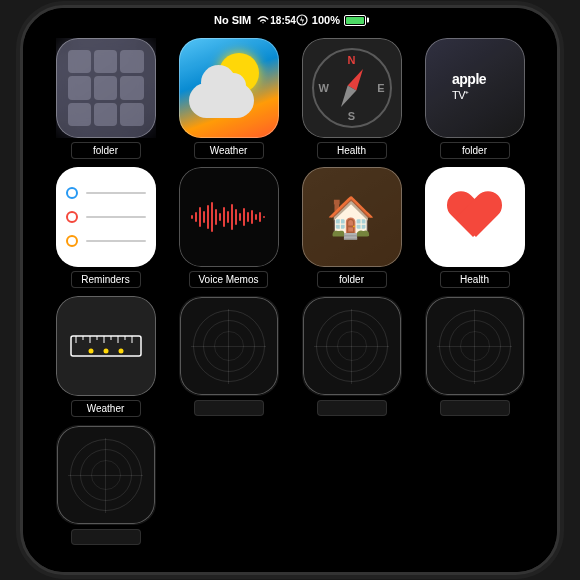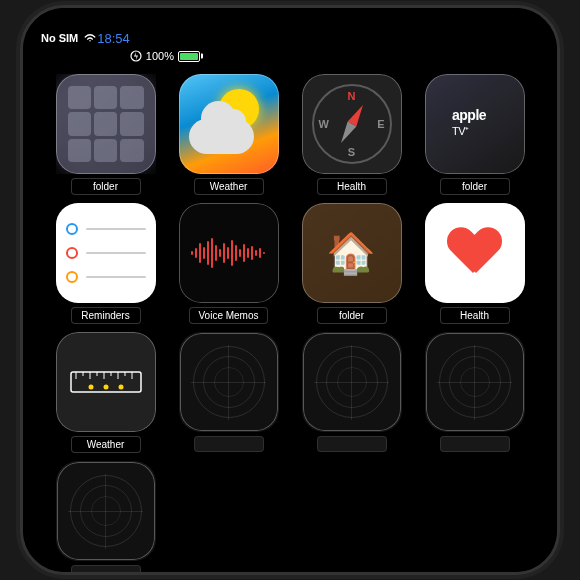--- a/index.html
+++ b/index.html
@@ -54,50 +54,49 @@
       background: #000;
       border-radius: 42px;
       overflow: hidden;
       display: flex;
       flex-direction: column;
     }
 
     
     .status-bar {
       display: flex;
-      justify-content: flex-start;
+      justify-content: center;
       align-items: center;
       padding: 6px 18px 4px;
       background: #000;
       flex-shrink: 0;
     }
 
     .status-left {
       display: flex;
       align-items: center;
       gap: 5px;
       font-size: 11px;
       color: #fff;
       font-weight: 600;
     }
 
     .status-center {
-      font-size: 13px;
-      color: #3b82f6;
-      font-weight: 400;
+      font-size: 10px;
+      color: #ffffff;
+      font-weight: 700;
     }
 
     .status-right {
       display: flex;
       align-items: center;
       gap: 4px;
       font-size: 11px;
       color: #fff;
-      font-weight: 400;
-      margin-top: 36px;
+      font-weight: 700;
     }
 
     
     .battery {
       display: flex;
       align-items: center;
       gap: 2px;
     }
     .battery-icon {
       width: 22px;

